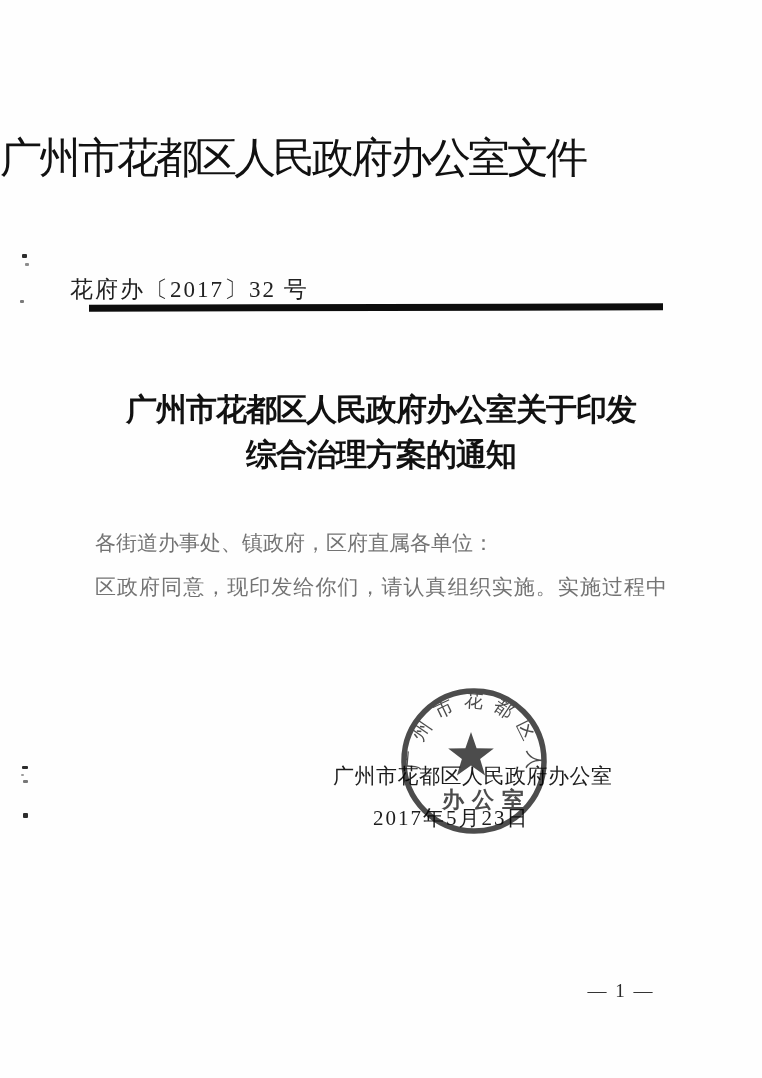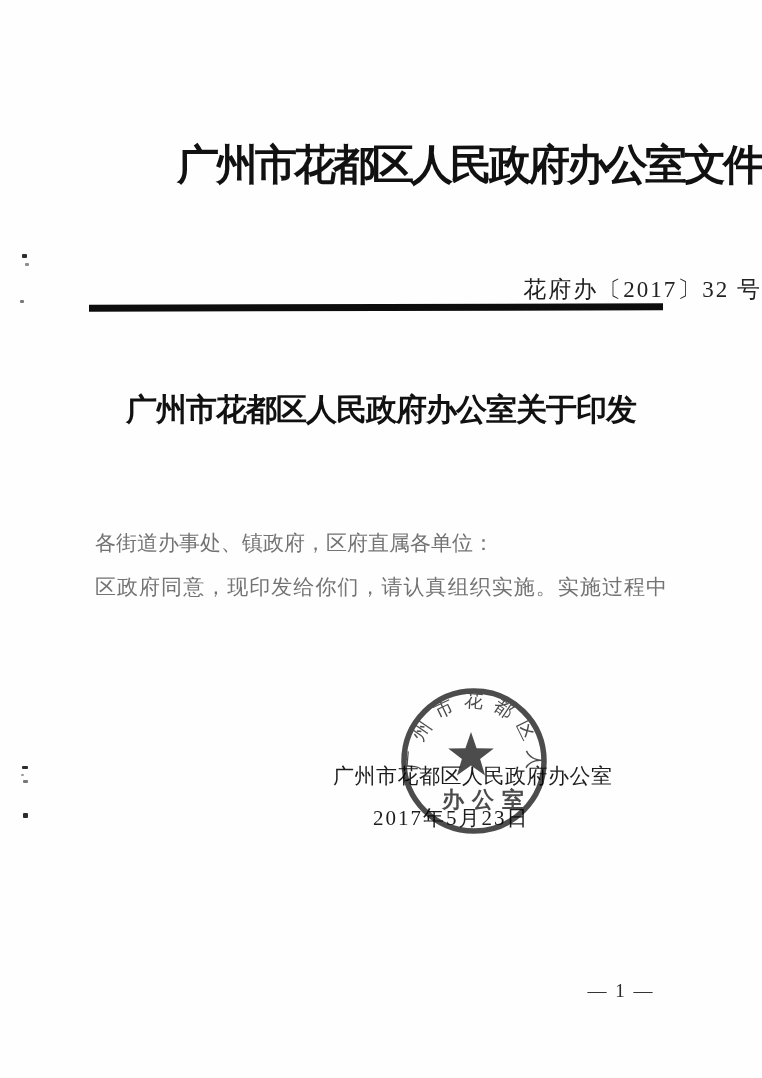--- a/index.html
+++ b/index.html
@@ -9,41 +9,41 @@
     height: 1078px;
     margin: 0 auto;
     background: #fefefe;
     overflow: hidden;
     font-family: "Liberation Serif", "DejaVu Serif", serif;
     color: #1c1c1c;
   }
 
   .header {
     position: absolute;
-    top: 137px;
+    top: 130px;
     left: 0;
     width: 100%;
     margin: 0;
-    text-align: right;
+    text-align: left;
     font-size: 42px;
     line-height: 56px;
-    font-weight: bold;
+    font-weight: normal;
     letter-spacing: -3px;
     color: #111;
     font-family: "Liberation Serif", "DejaVu Serif", serif;
   }
 
   .doc-number {
     position: absolute;
     top: 274px;
     left: 0;
     width: 100%;
     padding-left: 70px;
     box-sizing: border-box;
-    text-align: right;
+    text-align: left;
     font-size: 23px;
     letter-spacing: 2px;
     color: #222;
   }
 
   .rule {
     position: absolute;
     top: 304px;
     left: 89px;
     width: 574px;
@@ -135,20 +135,21 @@
 <div class="page">
 
   <h1 class="header">广州市花都区人民政府办公室文件</h1>
 
   <div class="doc-number">花府办〔2017〕32 号</div>
 
   <div class="rule"></div>
 
   <div class="title">
     <div>广州市花都区人民政府办公室关于印发</div>
+    <div>综合治理方案的通知</div>
   </div>
 
   <div class="body-block">
     <div class="salutation">各街道办事处、镇政府，区府直属各单位：</div>
     <div class="para-line justify">区政府同意，现印发给你们，请认真组织实施。实施过程中</div>
   </div>
 
   <div class="sig-name">广州市花都区人民政府办公室</div>
   <div class="sig-date">2017年5月23日</div>
 

